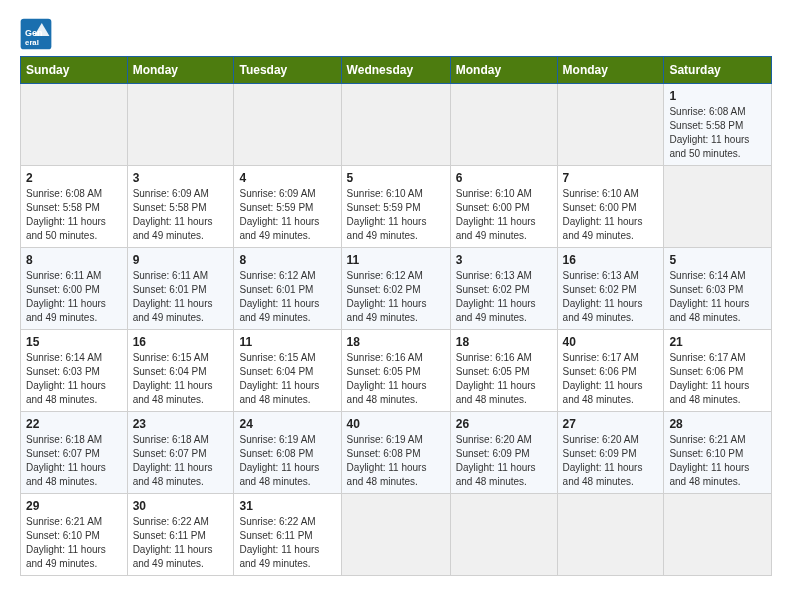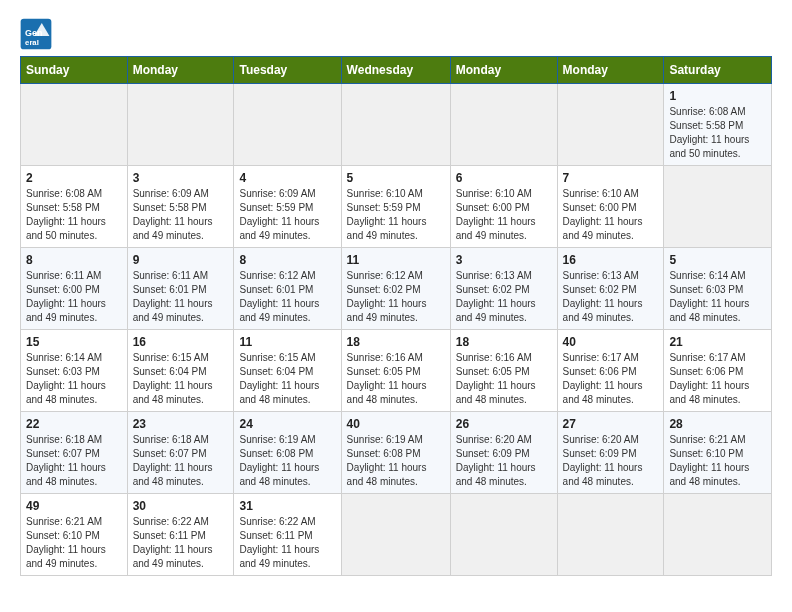--- a/index.html
+++ b/index.html
@@ -241,21 +241,21 @@
             <span class="day-num">27</span>
             <div class="day-info">Sunrise: 6:20 AM<br>Sunset: 6:09 PM<br>Daylight: 11 hours<br>and 48 minutes.</div>
           </td>
           <td>
             <span class="day-num">28</span>
             <div class="day-info">Sunrise: 6:21 AM<br>Sunset: 6:10 PM<br>Daylight: 11 hours<br>and 48 minutes.</div>
           </td>
         </tr>
         <tr>
           <td>
-            <span class="day-num">49</span>
+            <span class="day-num">29</span>
             <div class="day-info">Sunrise: 6:21 AM<br>Sunset: 6:10 PM<br>Daylight: 11 hours<br>and 49 minutes.</div>
           </td>
           <td>
             <span class="day-num">30</span>
             <div class="day-info">Sunrise: 6:22 AM<br>Sunset: 6:11 PM<br>Daylight: 11 hours<br>and 49 minutes.</div>
           </td>
           <td>
             <span class="day-num">31</span>
             <div class="day-info">Sunrise: 6:22 AM<br>Sunset: 6:11 PM<br>Daylight: 11 hours<br>and 49 minutes.</div>
           </td>

